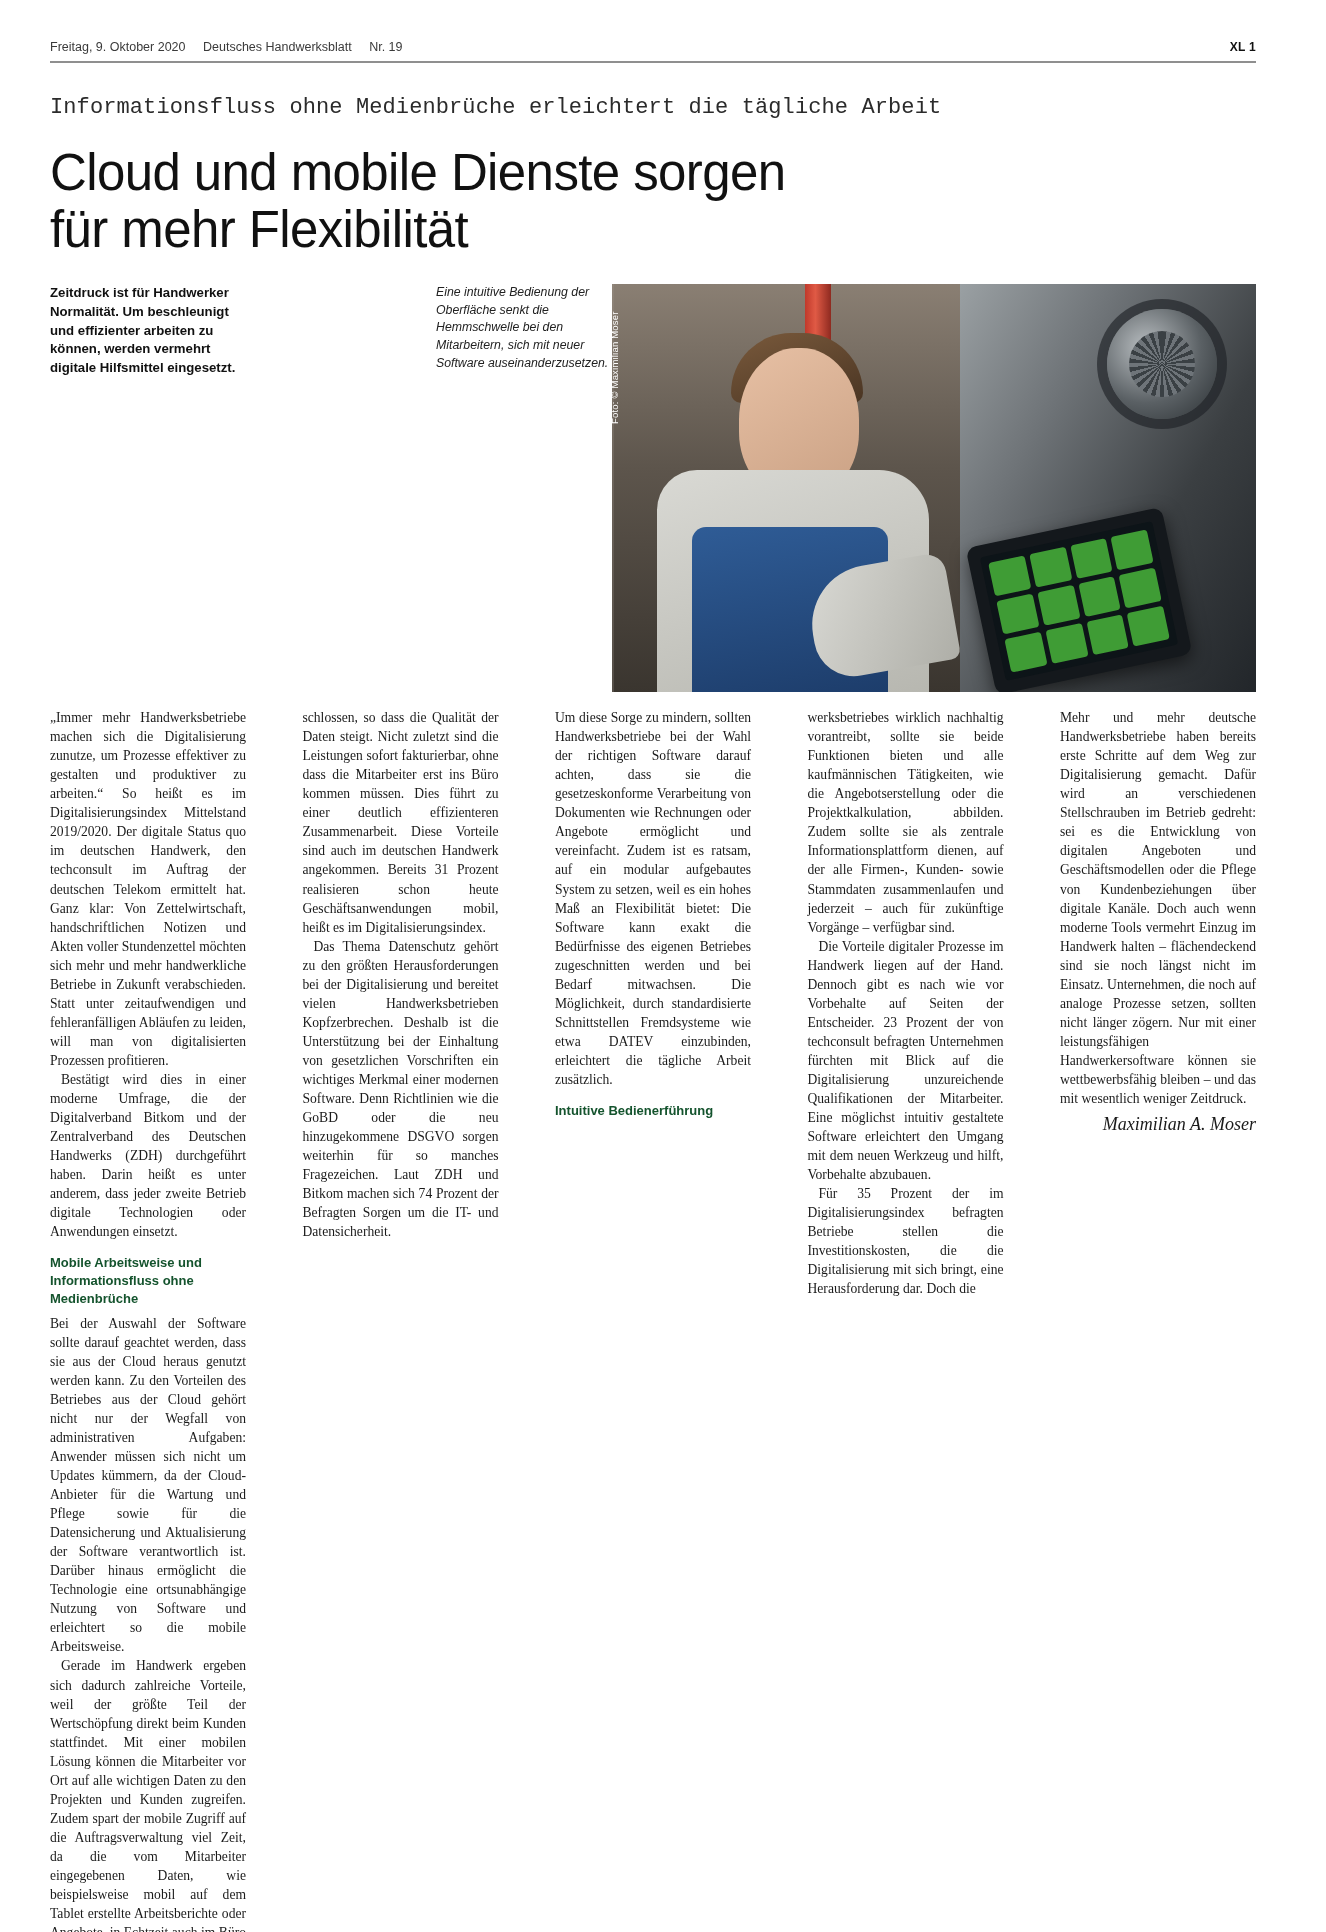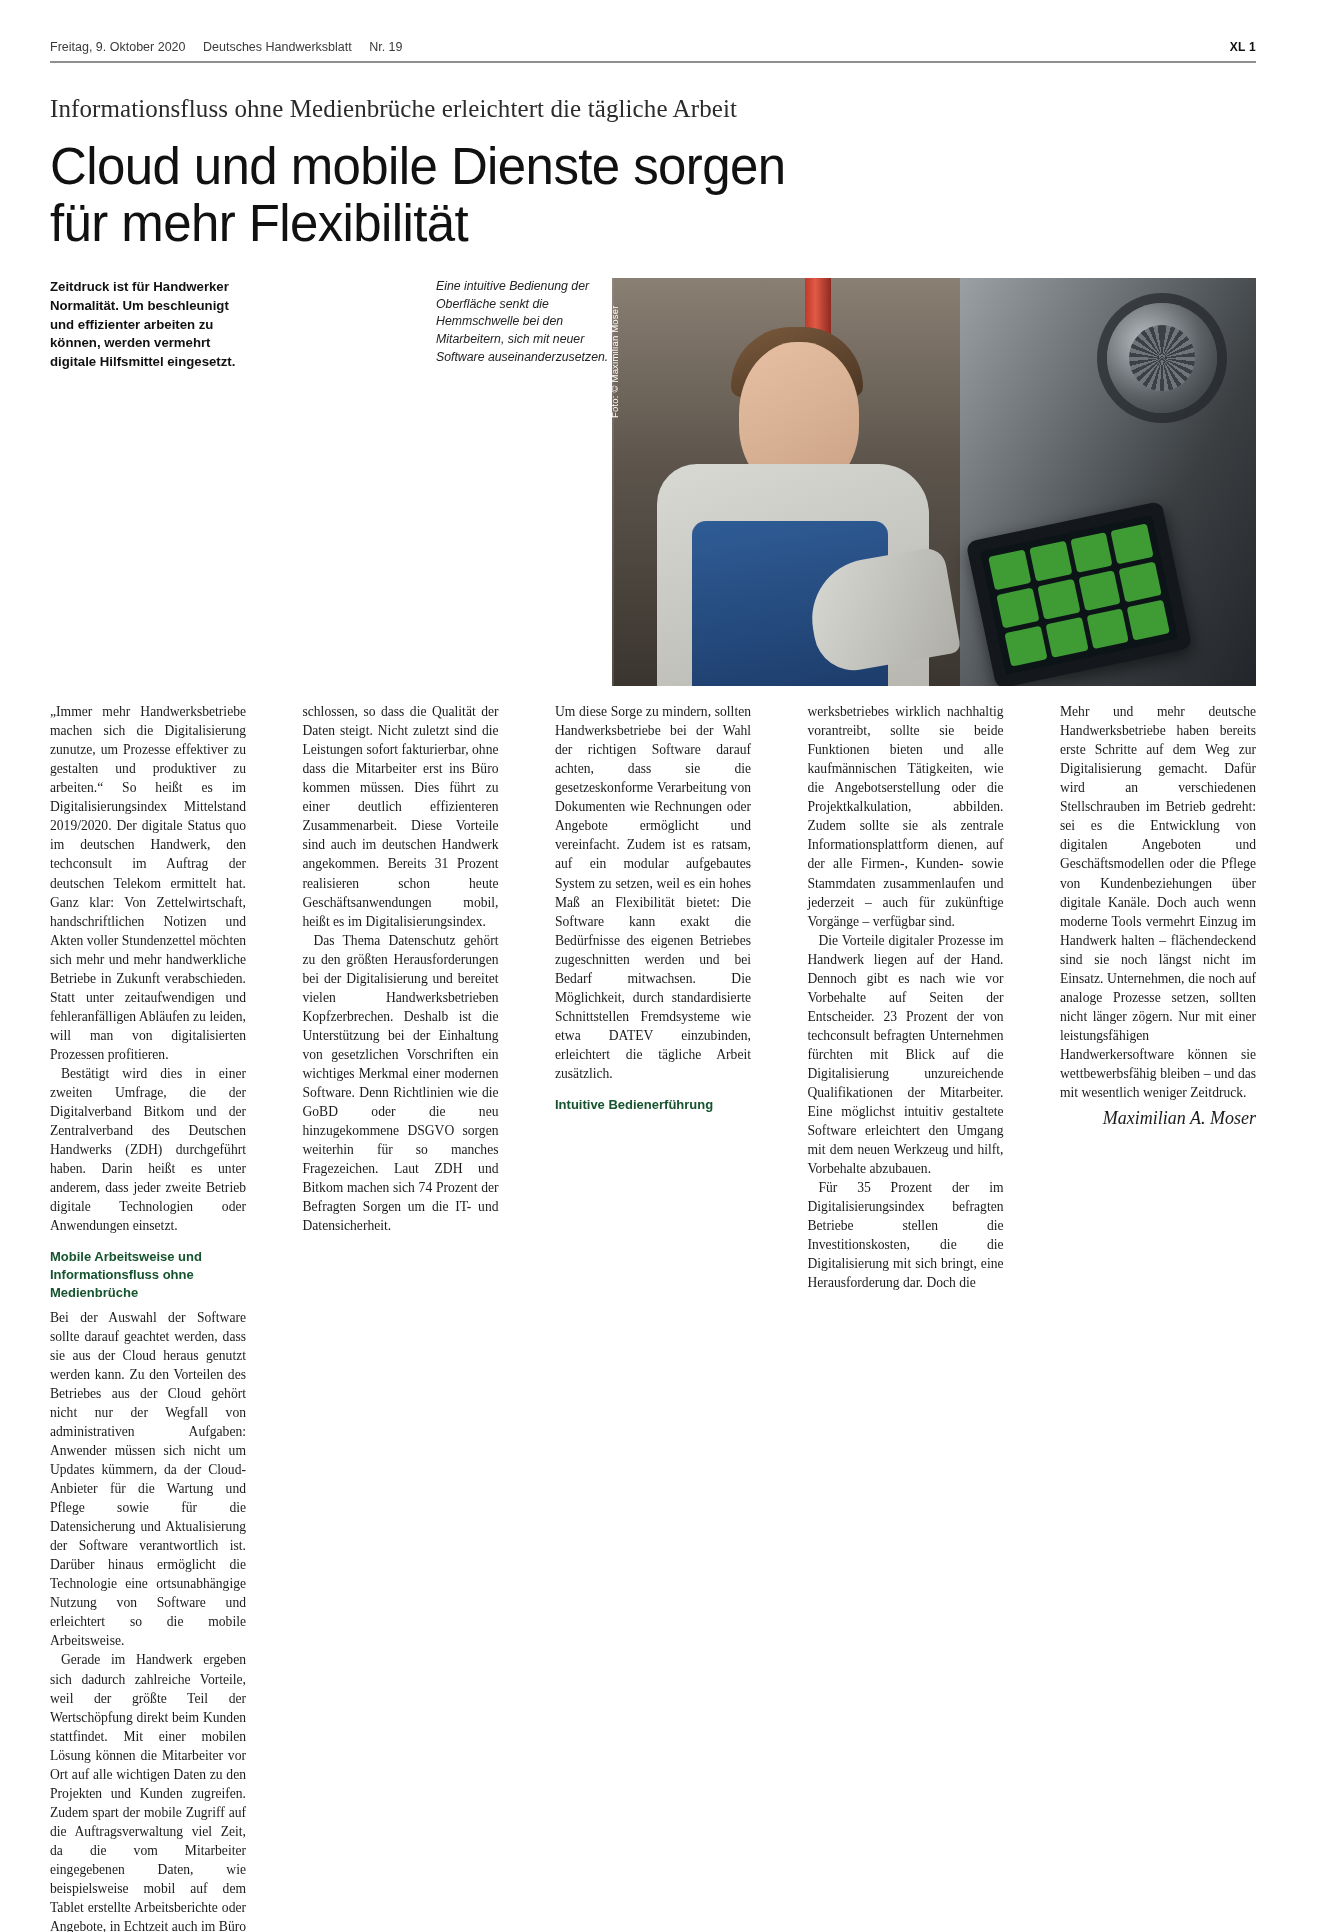--- a/index.html
+++ b/index.html
@@ -19,29 +19,29 @@
     font-family:"Liberation Sans", sans-serif;
     font-size:12.5px; color:#3a3a3a;
     padding-bottom:7px;
   }
   .masthead .left span { margin-right:14px; }
   .masthead .right { font-weight:bold; font-size:12px; color:#111; letter-spacing:.3px;}
   .rule-med  { height:2px; background:#8f8f8f; width:100%; }
 
   
   .kicker {
-    font-family:Liberation Serif, serif;
-    font-size:25px; color:#2b2b2b; margin-top:32px; letter-spacing:.1px;
+    font-family:Liberation Mono, monospace;
+    font-size:22px; color:#2b2b2b; margin-top:32px; letter-spacing:.1px;
   }
   .headline {
     font-family:"Liberation Sans", sans-serif;
     font-weight:normal;
     font-size:51px; line-height:1.12;
     letter-spacing:-.6px;
-    margin-top:15px;
+    margin-top:24px;
     color:#111;
   }
 
   
   .colwrap { display:flex; gap:14px; margin-top:26px;justify-content:space-between; }
   .col { width:196px; }
 
   .lead {
     font-family:"Liberation Sans", sans-serif;
     font-weight:bold; font-size:13.2px; line-height:1.42;
@@ -174,21 +174,21 @@
         </div>
         <div class="photo-credit">Foto: © Maximilian Moser</div>
       </div>
     </div>
   </div>
 
   <div class="colwrap" style="margin-top:16px;">
 
     <div class="col body">
       <p>„Immer mehr Handwerksbetriebe machen sich die Digitalisierung zunutze, um Prozesse effektiver zu gestalten und produktiver zu arbeiten.“ So heißt es im Digitalisierungsindex Mittelstand 2019/2020. Der digitale Status quo im deutschen Handwerk, den techconsult im Auftrag der deutschen Telekom ermittelt hat. Ganz klar: Von Zettelwirtschaft, handschriftlichen Notizen und Akten voller Stundenzettel möchten sich mehr und mehr handwerkliche Betriebe in Zukunft verabschieden. Statt unter zeitaufwendigen und fehleranfälligen Abläufen zu leiden, will man von digitalisierten Prozessen profitieren.</p>
-      <p>Bestätigt wird dies in einer zweiten Umfrage, die der Digitalverband Bitkom und der Zentralverband des Deutschen Handwerks (ZDH) durchgeführt haben. Darin heißt es unter anderem, dass jeder zweite Betrieb digitale Technologien oder Anwendungen einsetzt.</p>
+      <p>Bestätigt wird dies in einer moderne Umfrage, die der Digitalverband Bitkom und der Zentralverband des Deutschen Handwerks (ZDH) durchgeführt haben. Darin heißt es unter anderem, dass jeder zweite Betrieb digitale Technologien oder Anwendungen einsetzt.</p>
       <div class="subhead">Mobile Arbeitsweise und Informationsfluss ohne Medienbrüche</div>
       <p>Bei der Auswahl der Software sollte darauf geachtet werden, dass sie aus der Cloud heraus genutzt werden kann. Zu den Vorteilen des Betriebes aus der Cloud gehört nicht nur der Wegfall von administrativen Aufgaben: Anwender müssen sich nicht um Updates kümmern, da der Cloud-Anbieter für die Wartung und Pflege sowie für die Datensicherung und Aktualisierung der Software verantwortlich ist. Darüber hinaus ermöglicht die Technologie eine ortsunabhängige Nutzung von Software und erleichtert so die mobile Arbeitsweise.</p>
       <p>Gerade im Handwerk ergeben sich dadurch zahlreiche Vorteile, weil der größte Teil der Wertschöpfung direkt beim Kunden stattfindet. Mit einer mobilen Lösung können die Mitarbeiter vor Ort auf alle wichtigen Daten zu den Projekten und Kunden zugreifen. Zudem spart der mobile Zugriff auf die Auftragsverwaltung viel Zeit, da die vom Mitarbeiter eingegebenen Daten, wie beispielsweise mobil auf dem Tablet erstellte Arbeitsberichte oder Angebote, in Echtzeit auch im Büro verfügbar sind.</p>
 
     </div>
 
     <div class="col body">
       <p>schlossen, so dass die Qualität der Daten steigt. Nicht zuletzt sind die Leistungen sofort fakturierbar, ohne dass die Mitarbeiter erst ins Büro kommen müssen. Dies führt zu einer deutlich effizienteren Zusammenarbeit. Diese Vorteile sind auch im deutschen Handwerk angekommen. Bereits 31 Prozent realisieren schon heute Geschäftsanwendungen mobil, heißt es im Digitalisierungsindex.</p>
       <p>Das Thema Datenschutz gehört zu den größten Herausforderungen bei der Digitalisierung und bereitet vielen Handwerksbetrieben Kopfzerbrechen. Deshalb ist die Unterstützung bei der Einhaltung von gesetzlichen Vorschriften ein wichtiges Merkmal einer modernen Software. Denn Richtlinien wie die GoBD oder die neu hinzugekommene DSGVO sorgen weiterhin für so manches Fragezeichen. Laut ZDH und Bitkom machen sich 74 Prozent der Befragten Sorgen um die IT- und Datensicherheit.</p>
     </div>

